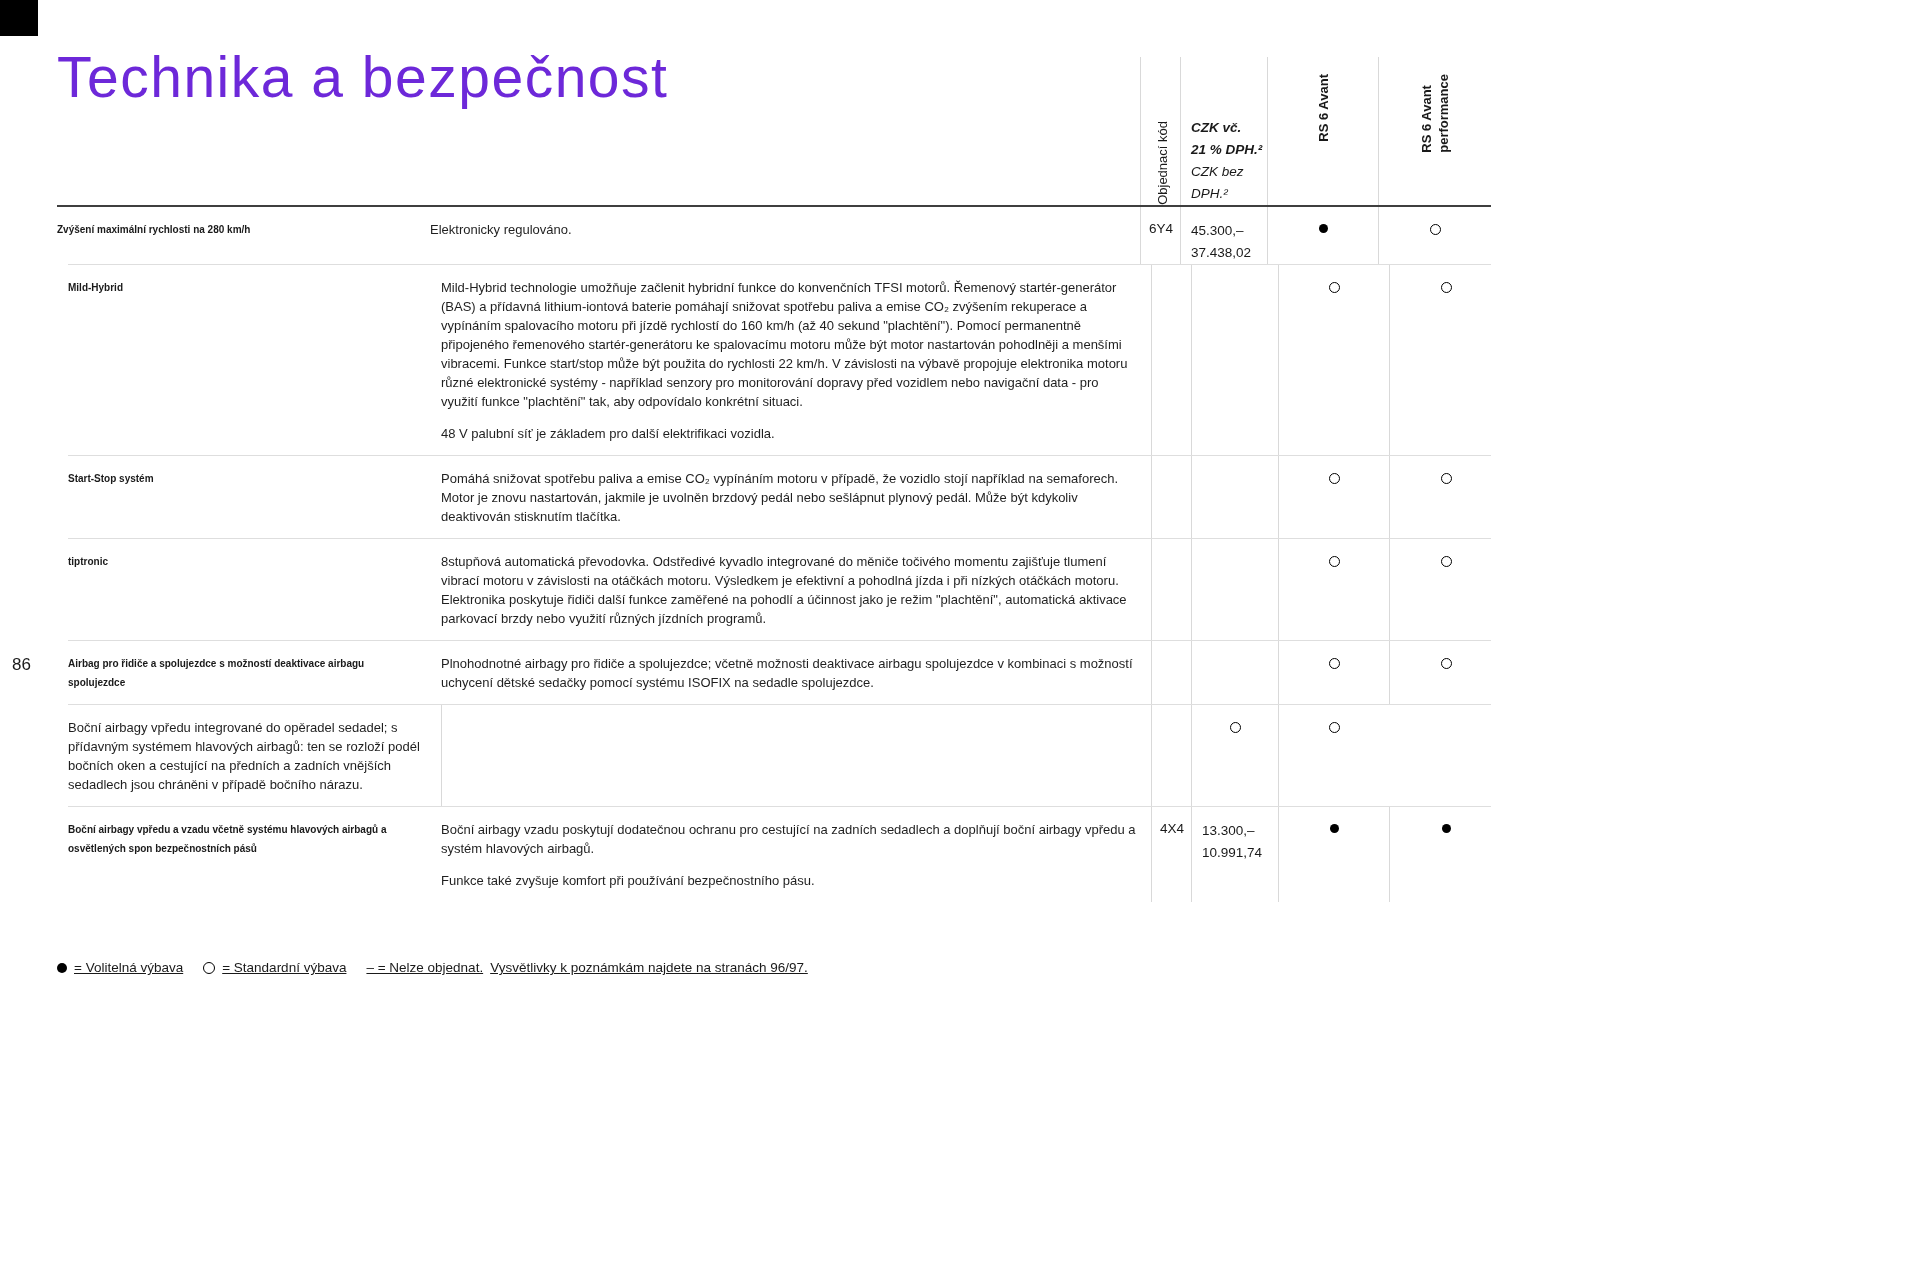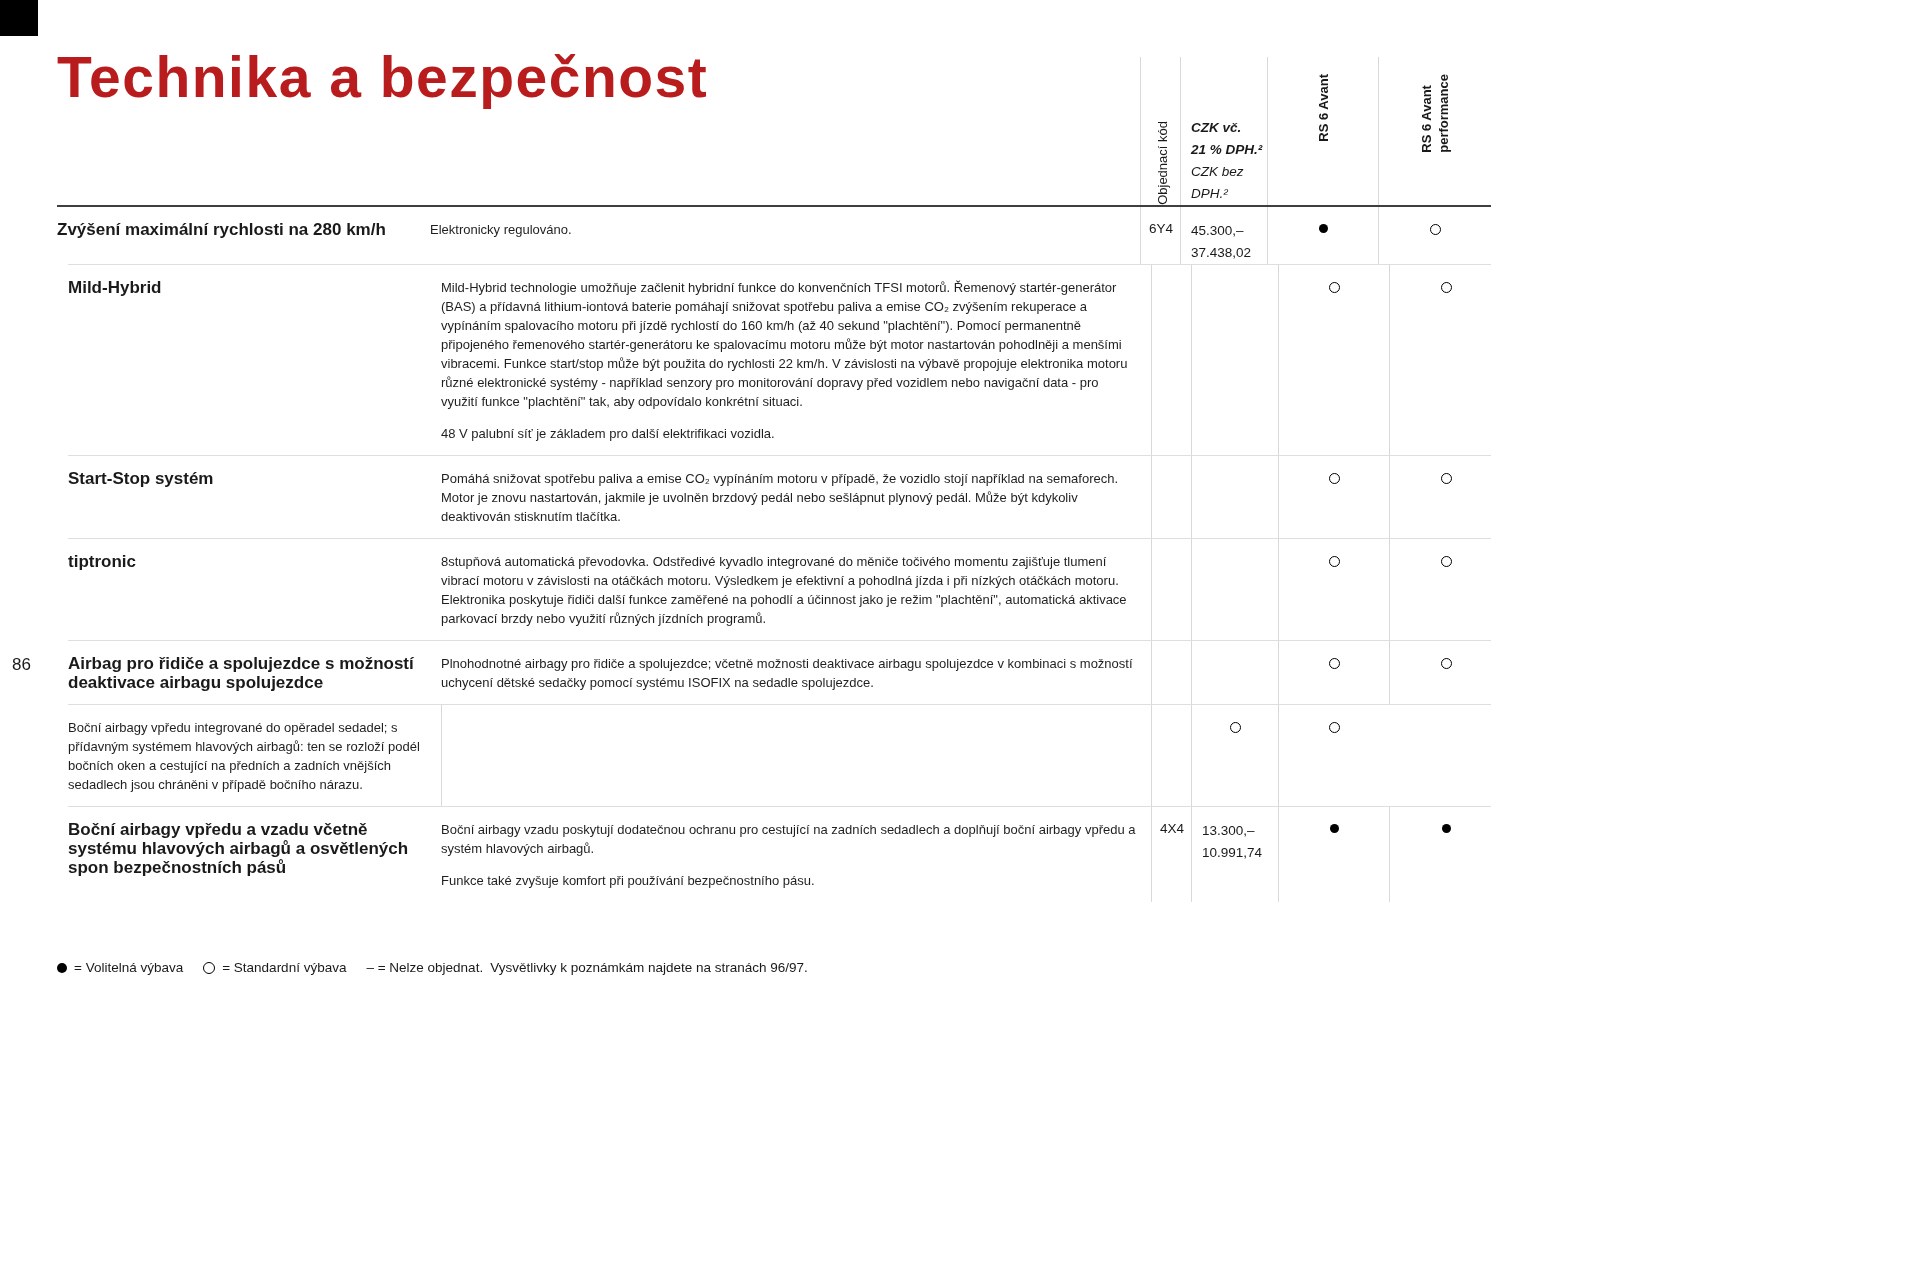--- a/index.html
+++ b/index.html
@@ -1,45 +1,45 @@
 <!DOCTYPE html>
 <html><head>
 <meta charset="utf-8">
 <style>
   html,body{margin:0;padding:0;background:#fff;}
   .page{position:relative;width:1920px;height:1280px;background:#ffffff;
         font-family:"Liberation Sans", sans-serif;color:#1a1a1a;overflow:hidden;}
   .corner{position:absolute;left:0;top:0;width:38px;height:36px;background:#000;}
-  .title{position:absolute;left:57px;top:44px;font-size:57px;font-weight:bold;
-         letter-spacing:1.5px;color:#b91c1c;white-space:nowrap;}
+  .title{position:absolute;left:57px;top:44px;font-size:57px;font-weight:normal;
+         letter-spacing:1.5px;color:#6d28d9;white-space:nowrap;}
   .pagenum{position:absolute;left:12px;top:655px;font-size:17px;color:#1a1a1a;}
   .content{position:absolute;left:57px;top:57px;width:1434px;}
   .grid{display:grid;grid-template-columns:373px 710px 40px 87px 111px 113px;}
   .cell{box-sizing:border-box;}
   .c-code,.c-price,.c-dot{border-left:1px solid #d9d9d9;}
   .header-row{height:148px;border-bottom:2px solid #3f3f3f;}
   .h-code{display:flex;align-items:flex-end;justify-content:center;padding-bottom:12px;}
   .h-price{display:flex;align-items:flex-end;padding:0 0 10px 10px;font-size:13px;line-height:17px;font-style:italic;}
   .h-model{display:flex;align-items:flex-end;justify-content:center;padding-bottom:12px;}
   .vert{writing-mode:vertical-rl;transform:rotate(180deg);font-size:13px;white-space:nowrap;}
   .vl{display:block;line-height:17px;}
   .bold{font-weight:bold;}
   .t-row + .t-row{border-top:1px solid #dedede;margin-left:11px;}
-  .c-feature{padding:13px 26px 12px 0;font-weight:bold;font-size:17px;line-height:19px;}
+  .c-feature{padding:13px 26px 12px 0;font-weight:bold;font-size:10px;line-height:19px;}
   .c-desc{padding:13px 14px 12px 0;font-size:13px;line-height:19px;color:#1f1f1f;}
   .para{margin:0;}
   .para + .para{margin-top:13px;}
   .c-code{padding:14px 4px 0 8px;font-size:13.5px;}
   .c-price{padding:13px 4px 0 10px;font-size:13.5px;line-height:22px;}
   .price-incl{font-weight:normal;}
   .c-dot{display:flex;justify-content:center;align-items:flex-start;padding-top:17px;}
   .dot{width:9px;height:9px;border-radius:50%;display:inline-block;flex:0 0 auto;}
   .dot-filled{background:#000;}
   .dot-open{border:1.4px solid #000;background:transparent;}
-  .legend{margin-top:58px;font-size:13.5px;display:flex;align-items:center;gap:7px;color:#1a1a1a;}
+  .legend{margin-top:58px;font-size:13.5px;display:flex;align-items:center;gap:7px;color:#1a1a1a;text-decoration:underline;}
   .legend .dot{width:10px;height:10px;}
   .legend .seg{white-space:nowrap;}
   .legend .gap{width:6px;}
 </style>
 </head>
 <body>
 
 <div class="page">
 
   <div class="corner"></div>

